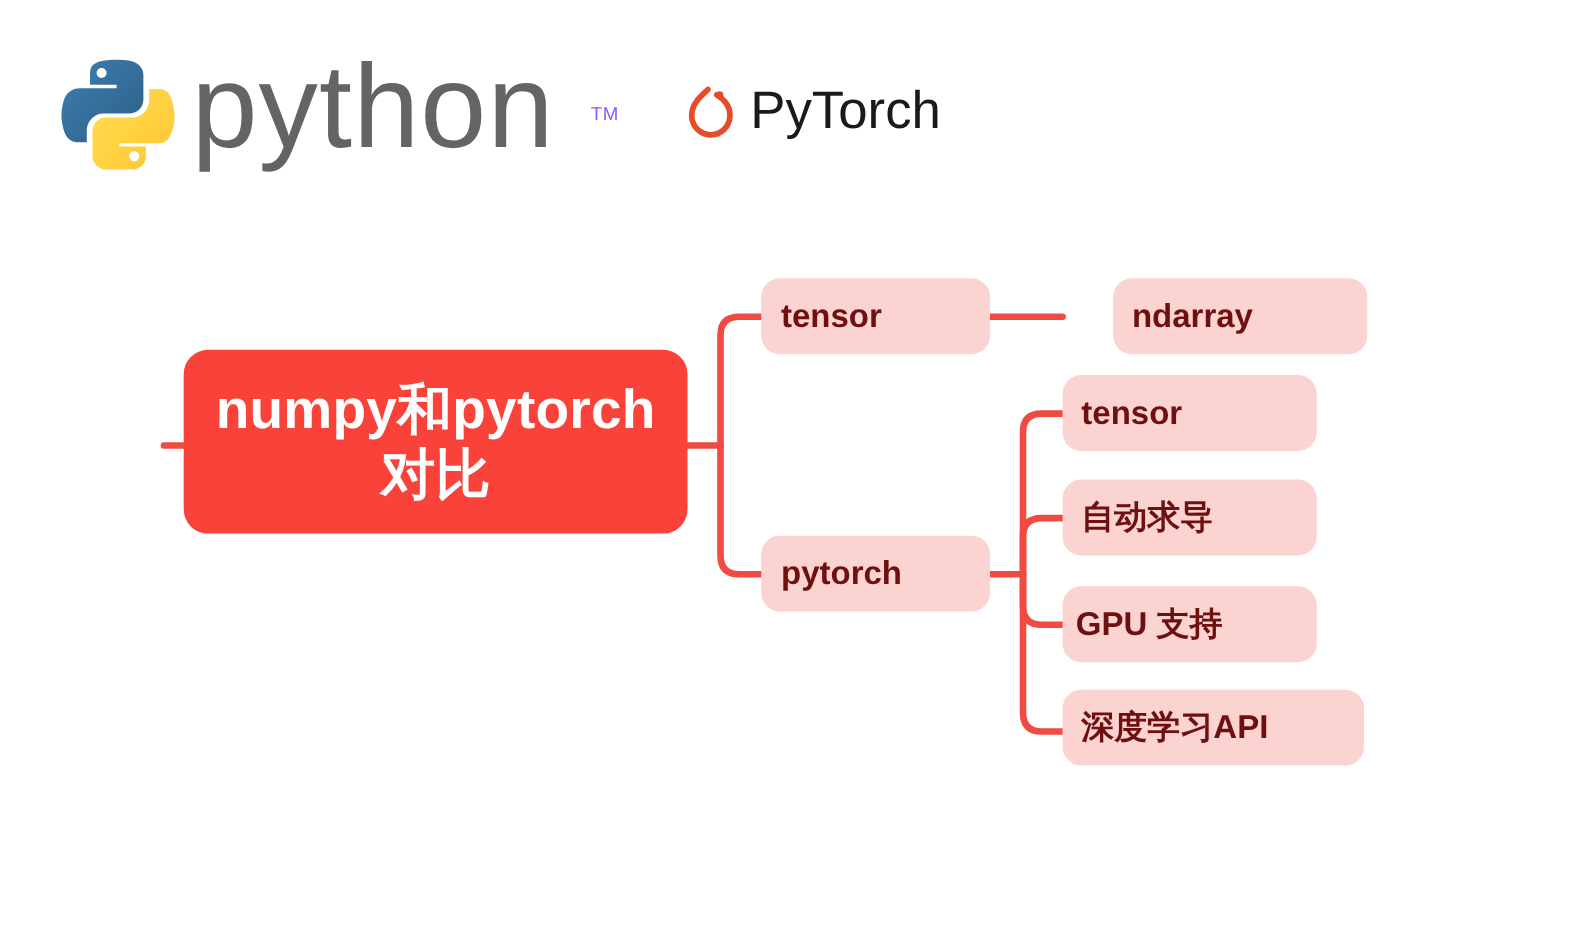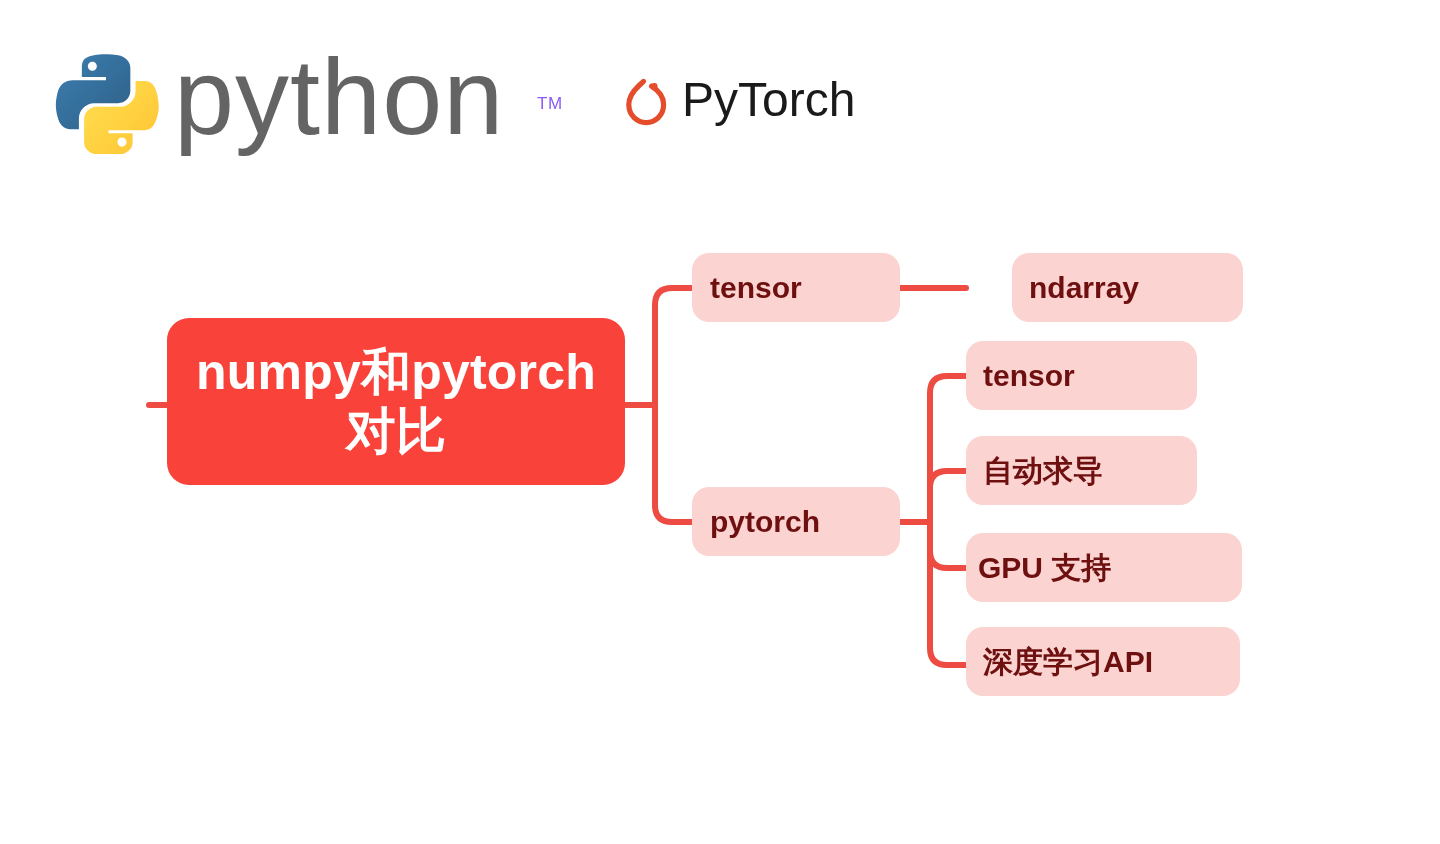--- a/index.html
+++ b/index.html
@@ -128,21 +128,21 @@
     border-radius: 17px;
   }
   .node-leaf .node-label {
     color: #6E0F10;
     font-size: 30px;
     font-weight: bold;
   }
   #node-ndarray { left: 966px; top: 253px; width: 231px; margin-left: 46px; }
   #node-tensor  { left: 966px; top: 341px; width: 231px; }
   #node-autograd{ left: 966px; top: 436px; width: 231px; }
-  #node-gpu     { left: 966px; top: 533px; width: 276px; padding-left: 12px; }
+  #node-gpu     { left: 966px; top: 533px; width: 231px; padding-left: 12px; }
   #node-dlapi   { left: 966px; top: 627px; width: 274px; }
 </style>
 </head>
 <body>
 
 <div id="logo-band">
 
   <div id="python-logo">
 
     <svg id="python-mark" viewBox="0 0 110 110">

